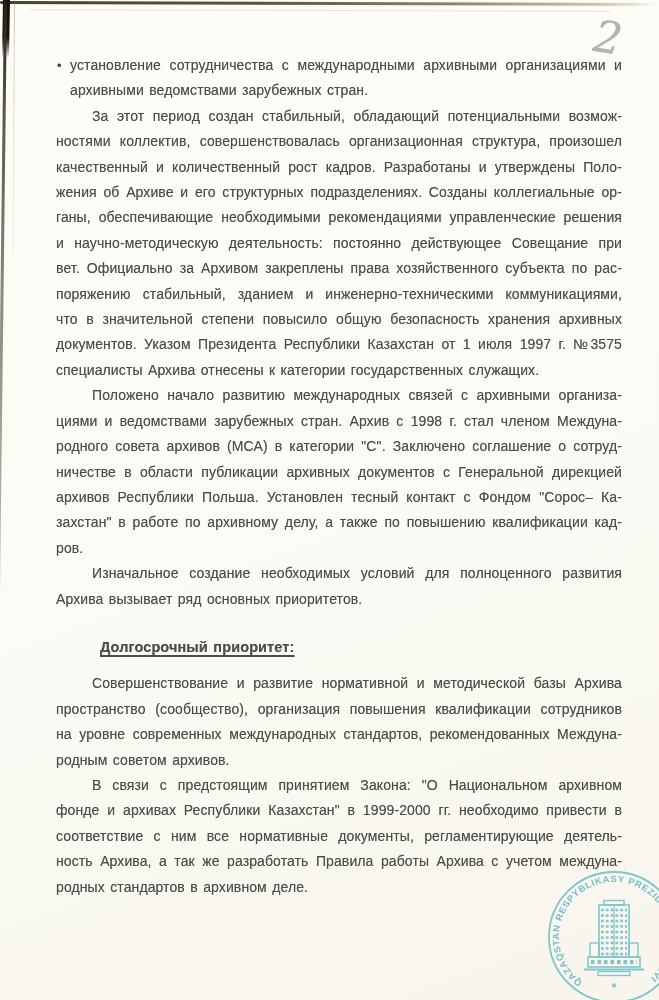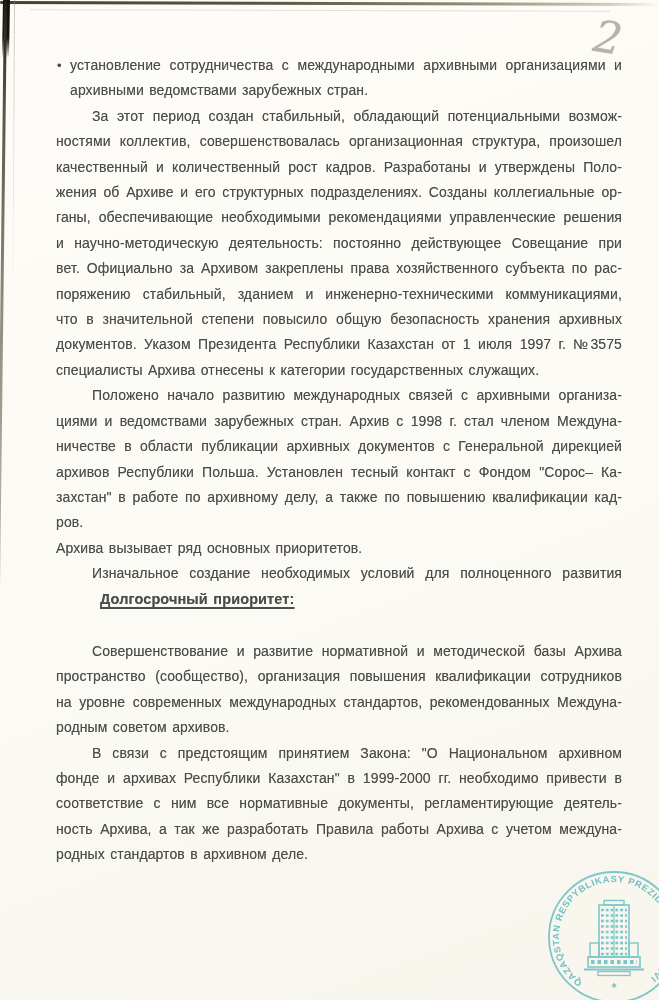--- a/index.html
+++ b/index.html
@@ -47,27 +47,27 @@
     position:absolute;left:56px;top:53px;width:566px;z-index:2;
     font-size:14px;line-height:25.4px;color:#4c4c4a;
     word-spacing:1.4px;letter-spacing:0.1px;
     text-shadow:0 0 0.4px rgba(76,76,74,0.55);
   }
   .line{text-align:justify;text-align-last:justify;}
   .line.last{text-align-last:left;}
   .line.indent{text-indent:36px;}
   .block.bullet{position:relative;padding-left:14px;}
   .bullet-marker{position:absolute;left:1px;top:0;line-height:25.4px;font-size:13px;}
-  .block.heading{}
+  .block.heading{margin-top:23px;}
   .block.heading .line{
     font-weight:bold;text-align-last:left;text-indent:44px;
     text-decoration:underline;text-decoration-thickness:1.5px;text-underline-offset:3px;
     font-size:14.5px;
   }
-  .block.heading + .block{margin-top:27px;}
+  .block.heading + .block{margin-top:11px;}
   
   .stamp{
     position:absolute;left:546px;top:869px;width:136px;height:136px;z-index:3;
     mix-blend-mode:multiply;opacity:0.95;
   }
   .stamp text{font-family:"Liberation Sans",sans-serif;}
 </style>
 </head>
 <body>
 
@@ -94,28 +94,29 @@
       <div class="line">и научно-методическую деятельность: постоянно действующее Совещание при</div>
       <div class="line">вет. Официально за Архивом закреплены права хозяйственного субъекта по рас-</div>
       <div class="line">поряжению стабильный, зданием и инженерно-техническими коммуникациями,</div>
       <div class="line">что в значительной степени повысило общую безопасность хранения архивных</div>
       <div class="line">документов. Указом Президента Республики Казахстан от 1 июля 1997 г. №3575</div>
       <div class="line last">специалисты Архива отнесены к категории государственных служащих.</div>
     </div>
     <div class="block para">
       <div class="line indent">Положено начало развитию международных связей с архивными организа-</div>
       <div class="line">циями и ведомствами зарубежных стран. Архив с 1998 г. стал членом Междуна-</div>
+      <div class="line">родного совета архивов (МСА) в категории "С". Заключено соглашение о сотруд-</div>
       <div class="line">ничестве в области публикации архивных документов с Генеральной дирекцией</div>
       <div class="line">архивов Республики Польша. Установлен тесный контакт с Фондом "Сорос– Ка-</div>
       <div class="line">захстан" в работе по архивному делу, а также по повышению квалификации кад-</div>
       <div class="line last">ров.</div>
     </div>
     <div class="block para">
+      <div class="line indent">Изначальное создание необходимых условий для полноценного развития</div>
       <div class="line last">Архива вызывает ряд основных приоритетов.</div>
-      <div class="line indent">Изначальное создание необходимых условий для полноценного развития</div>
     </div>
     <div class="block heading">
       <div class="line indent last">Долгосрочный приоритет:</div>
     </div>
     <div class="block para">
       <div class="line indent">Совершенствование и развитие нормативной и методической базы Архива</div>
       <div class="line">пространство (сообщество), организация повышения квалификации сотрудников</div>
       <div class="line">на уровне современных международных стандартов, рекомендованных Междуна-</div>
       <div class="line last">родным советом архивов.</div>
     </div>

